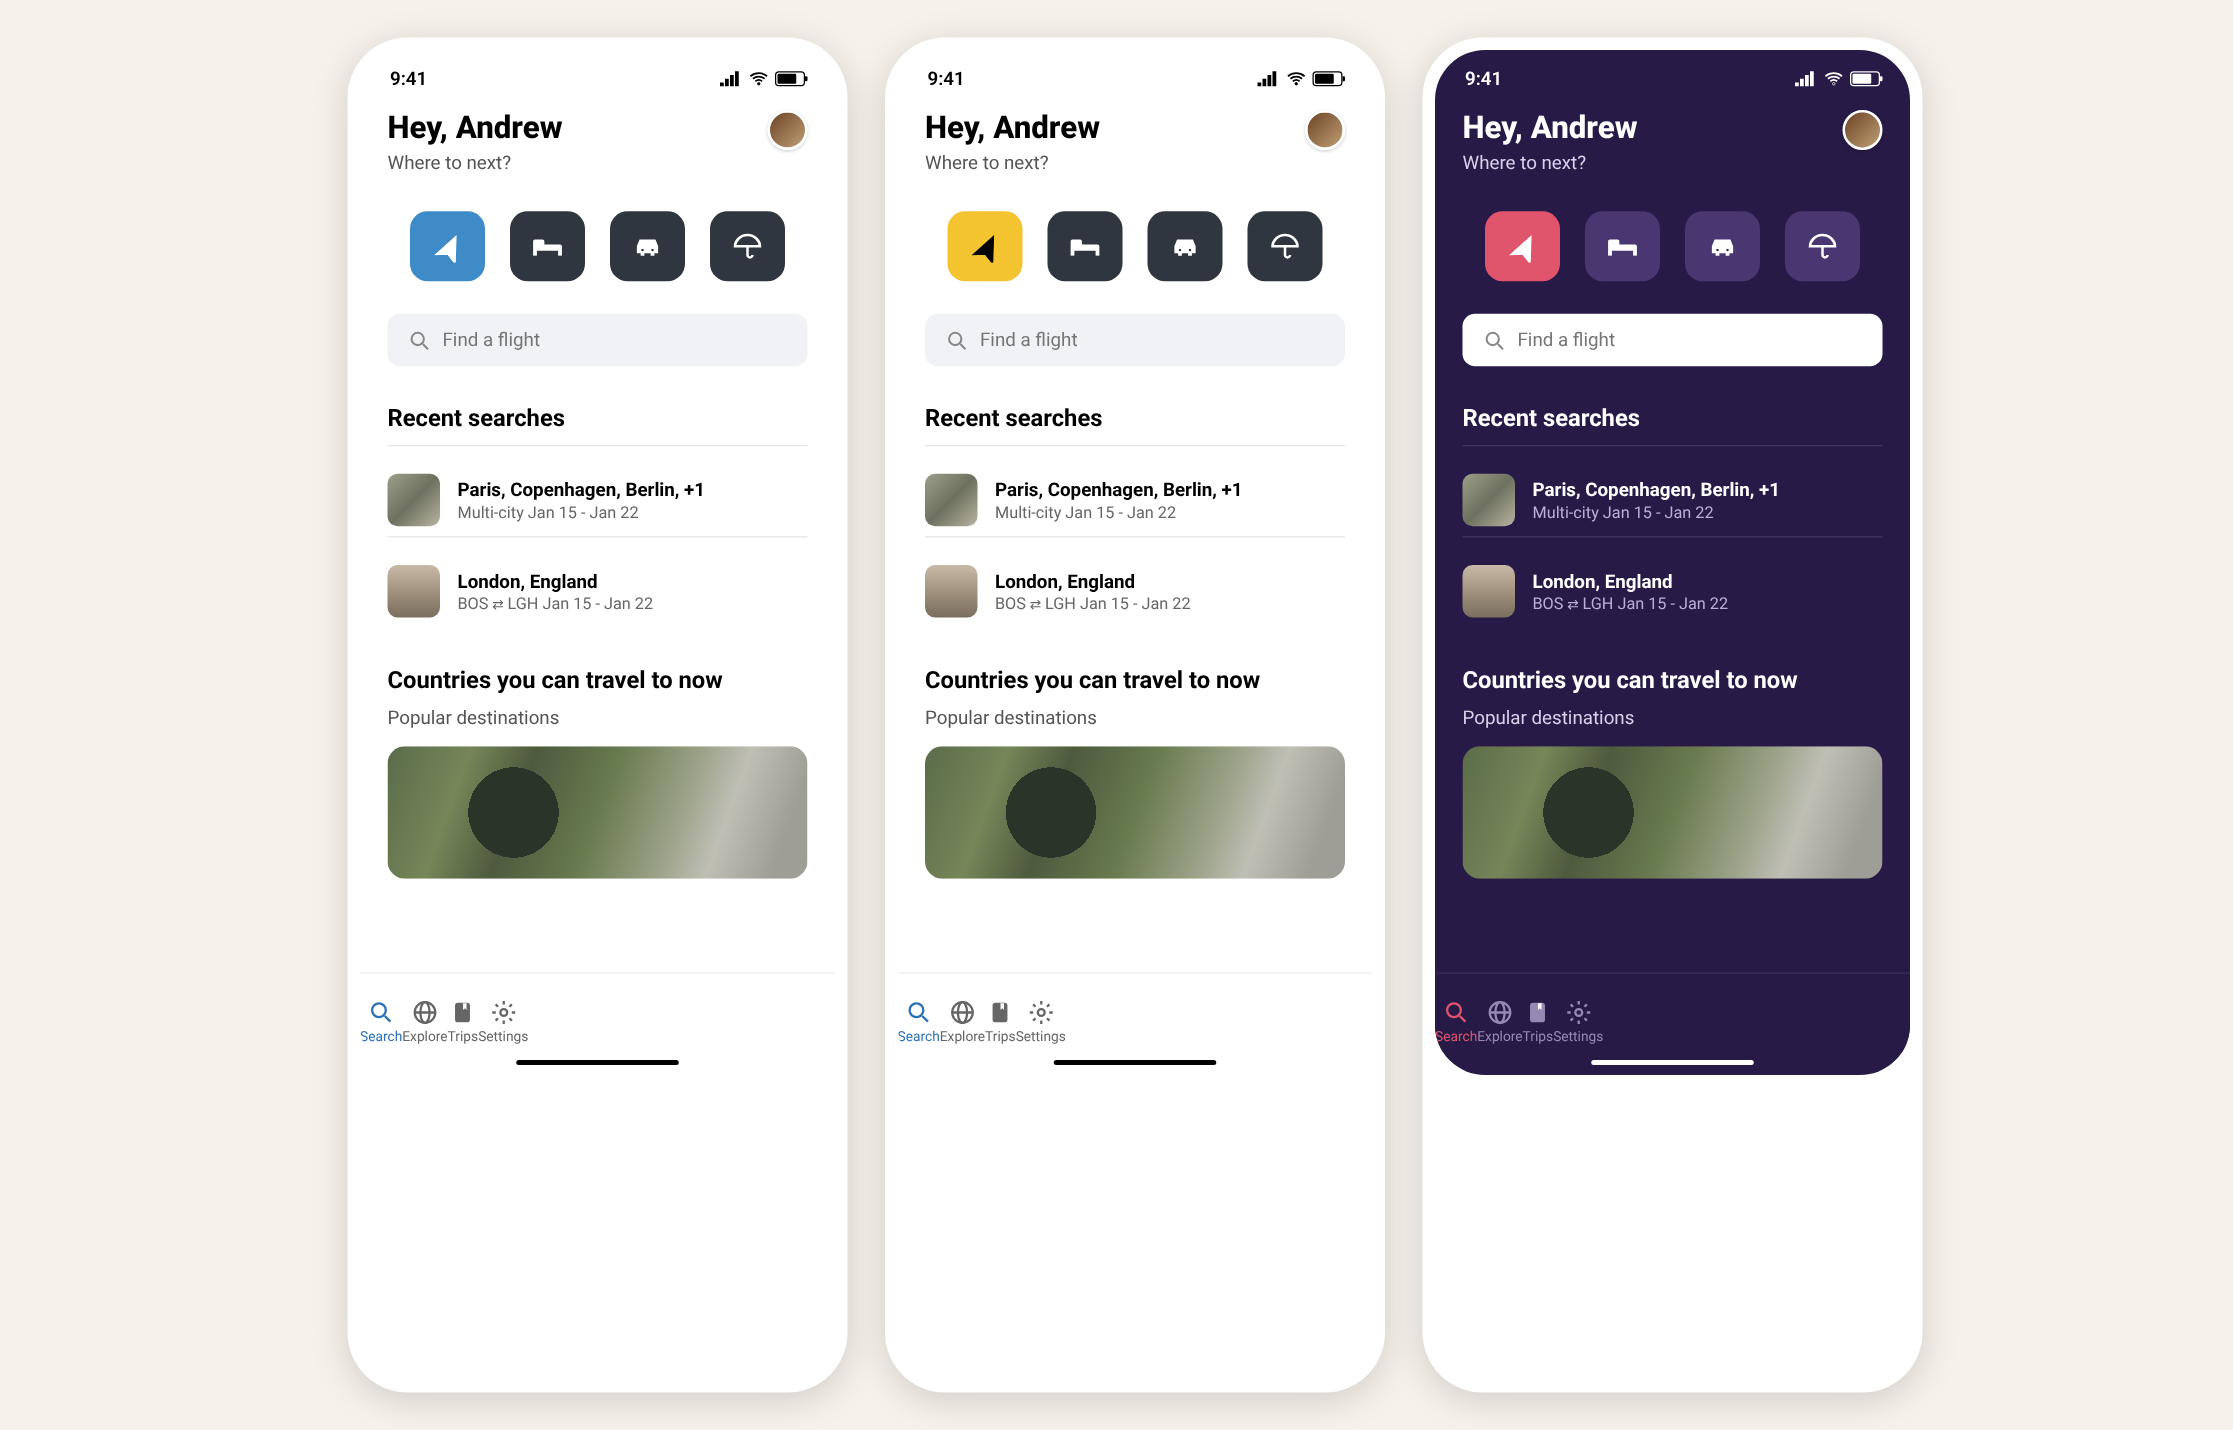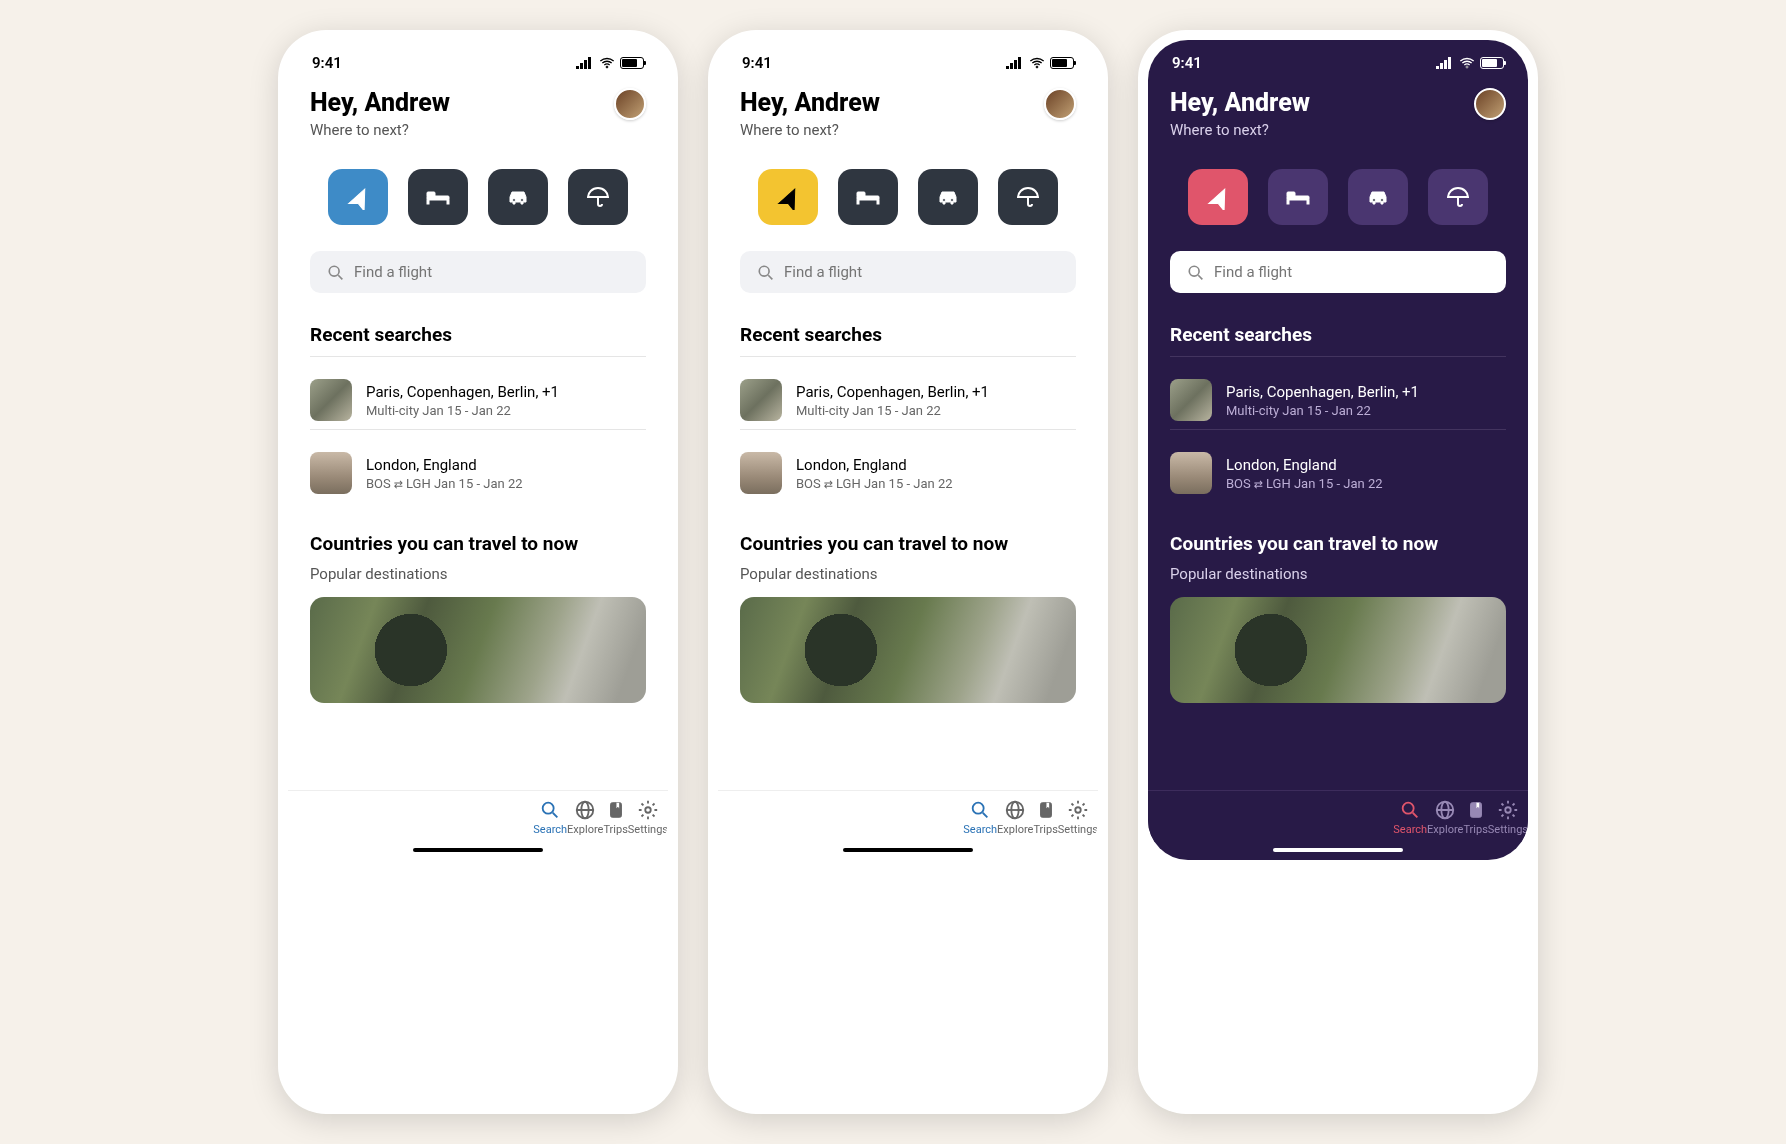--- a/index.html
+++ b/index.html
@@ -41,32 +41,32 @@
   .search{display:flex;align-items:center;gap:10px;padding:12px 16px;border-radius:10px;background:#f1f2f5;margin-bottom:30px}
   .theme-dark .search{background:#fff}
   .search svg{width:18px;height:18px;stroke:#888;fill:none;stroke-width:2}
   .search input{border:none;background:transparent;font-size:15px;flex:1;outline:none;color:#666}
   .section-title{font-size:19px;font-weight:700;margin-bottom:10px}
   .divider{height:1px;background:#e5e5e5;margin-bottom:14px}
   .theme-dark .divider{background:#43345f}
   .recent-item{display:flex;gap:14px;align-items:center;padding:8px 0;cursor:pointer}
   .thumb{width:42px;height:42px;border-radius:8px;background:linear-gradient(135deg,#9ca08a 0%,#6d715f 50%,#b8b4a0 100%)}
   .thumb.t2{background:linear-gradient(180deg,#c9b9a7 0%,#9a8a78 60%,#7a6e5e 100%)}
-  .ri-title{font-size:15px;font-weight:400;margin-bottom:2px}
+  .ri-title{font-size:15px;font-weight:700;margin-bottom:2px}
   .ri-sub{font-size:13px;color:#666}
   .theme-dark .ri-sub{color:#bcaed6}
   .ri-sub .swap{margin:0 3px;font-size:11px}
   .travel-section{margin-top:30px}
   .travel-sub{font-size:15px;color:#555;margin-top:4px;margin-bottom:14px}
   .theme-dark .travel-sub{color:#d9d0ea}
   .dest-img{width:100%;height:106px;border-radius:14px;background:
     radial-gradient(circle at 30% 50%,#2a3428 0%,#2a3428 15%,transparent 15%),
     linear-gradient(110deg,#5a6b4a 0%,#768658 18%,#4e5a3e 32%,#687a4e 50%,#9da38a 68%,#bfbfb5 78%,#9e9e96 92%)
   }
-  .tabbar{display:flex;justify-content:flex-end;align-items:center;padding:8px 0 6px;border-top:1px solid #eee;background:#fff}
+  .tabbar{display:flex;justify-content:flex-start;align-items:center;padding:20px 0 6px;border-top:1px solid #eee;background:#fff}
   .theme-dark .tabbar{background:#281a47;border-top:1px solid #3d2c5c}
   .tab{display:flex;flex-direction:column;align-items:center;gap:2px;font-size:11px;color:#666;cursor:pointer}
   .tab svg{width:22px;height:22px;fill:#666}
   .theme-light .tab.active,.theme-yellow .tab.active{color:#2a72b5}
   .theme-light .tab.active svg,.theme-yellow .tab.active svg{fill:#2a72b5;stroke:#2a72b5}
   .theme-dark .tab{color:#9788b4}
   .theme-dark .tab svg{fill:#9788b4}
   .theme-dark .tab.active{color:#e0556b}
   .theme-dark .tab.active svg{fill:#e0556b;stroke:#e0556b}
   .home-ind{width:130px;height:4px;background:#000;border-radius:3px;margin:6px auto 8px}

